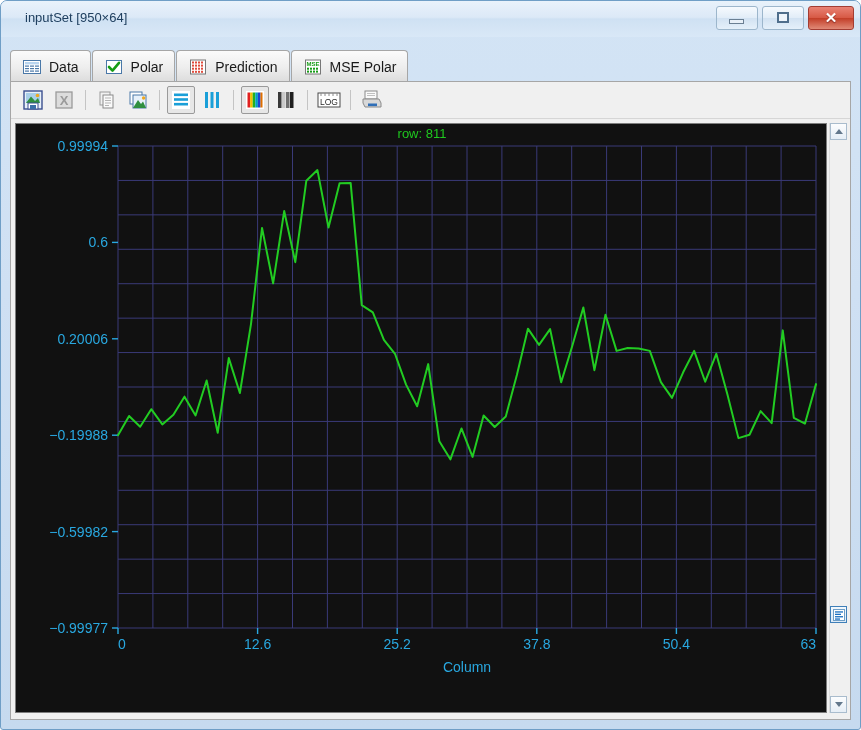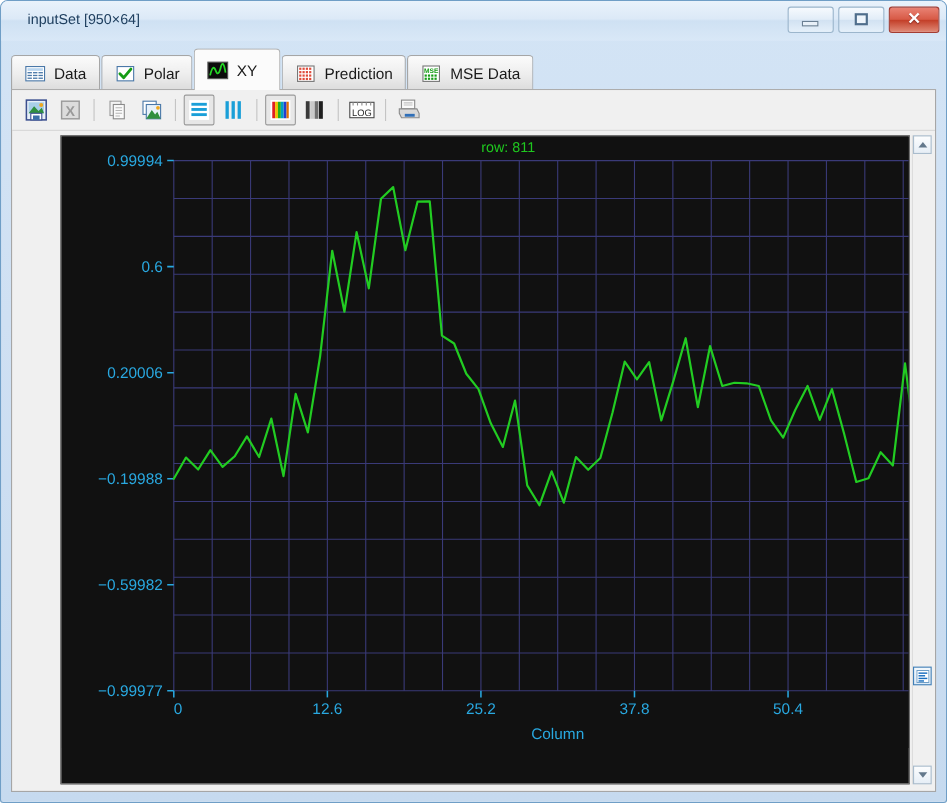--- a/index.html
+++ b/index.html
@@ -79,21 +79,20 @@
     background:#f0f0f0;border-bottom:1px solid #d6d6d6;
   }
   .tbtn{width:26px;height:26px;display:flex;align-items:center;justify-content:center;
         border:1px solid transparent;border-radius:2px;cursor:default;}
   .tbtn.framed{border:1px solid #9a9a9a;background:#e7e7e7;}
   .tsep{width:1px;height:20px;background:#c4c4c4;margin:0 4px;}
   
   .plotwrap{
     position:absolute;left:0;right:0;top:37px;bottom:0;
     display:flex;
-    margin-left:40px;
   }
   .plotframe{
     flex:1 1 auto;margin:4px 0 6px 4px;
     border:1px solid #7d7d7d;background:#111111;position:relative;overflow:hidden;
   }
   .plotframe svg{display:block;}
   
   .vscroll{
     width:17px;margin:4px 3px 6px 2px;background:#f0f0f0;
     border-left:1px solid #dcdcdc;position:relative;flex:0 0 auto;
@@ -155,27 +154,20 @@
     </div>
 
     <div class="tab">
       <svg class="ico" viewBox="0 0 20 18">
         <rect x="2.5" y="2.5" width="15" height="13" fill="#fff" stroke="#4a78a8"></rect>
         <path d="M5 9 L8.5 12.6 L15 4.8" stroke="#169c16" stroke-width="2.6" fill="none" stroke-linecap="round" stroke-linejoin="round"></path>
       </svg>
       <span>Polar</span>
     </div>
 
-    <div class="tab active">
-      <svg class="ico" viewBox="0 0 20 18">
-        <rect x="1" y="1.5" width="18" height="15" fill="#0b0b0b" stroke="#555"></rect>
-        <path d="M3 13.5 Q5.5 2.5 8 9 Q10.5 16 13 5 Q15 -1 17 11" stroke="#25d425" stroke-width="1.6" fill="none"></path>
-      </svg>
-      <span>XY</span>
-    </div>
 
 
 
     <div class="tab">
       <svg class="ico" viewBox="0 0 20 18">
         <rect x="2.5" y="2" width="15" height="14" fill="#fff" stroke="#777"></rect>
         <g fill="#e04b3b">
           <rect x="4" y="3.5" width="2" height="2"></rect>
             <rect x="7" y="3.5" width="2" height="2"></rect>
             <rect x="10" y="3.5" width="2" height="2"></rect>
@@ -205,21 +197,21 @@
           <rect x="4" y="9.7" width="2" height="2"></rect>
             <rect x="7" y="9.7" width="2" height="2"></rect>
             <rect x="10" y="9.7" width="2" height="2"></rect>
             <rect x="13" y="9.7" width="2" height="2"></rect>
           <rect x="4" y="12.6" width="2" height="2"></rect>
             <rect x="7" y="12.6" width="2" height="2"></rect>
             <rect x="10" y="12.6" width="2" height="2"></rect>
             <rect x="13" y="12.6" width="2" height="2"></rect>
         </g>
       </svg>
-      <span>MSE Data</span>
+      <span>MSE Polar</span>
     </div>
   </div>
 
   <div class="content">
 
     <div class="toolbar">
 
       <div class="tbtn">
         <svg width="22" height="22" viewBox="0 0 22 22">
           <rect x="2" y="2" width="18" height="18" fill="#e8f0f8" stroke="#3b4f8f" stroke-width="1.4"></rect>

